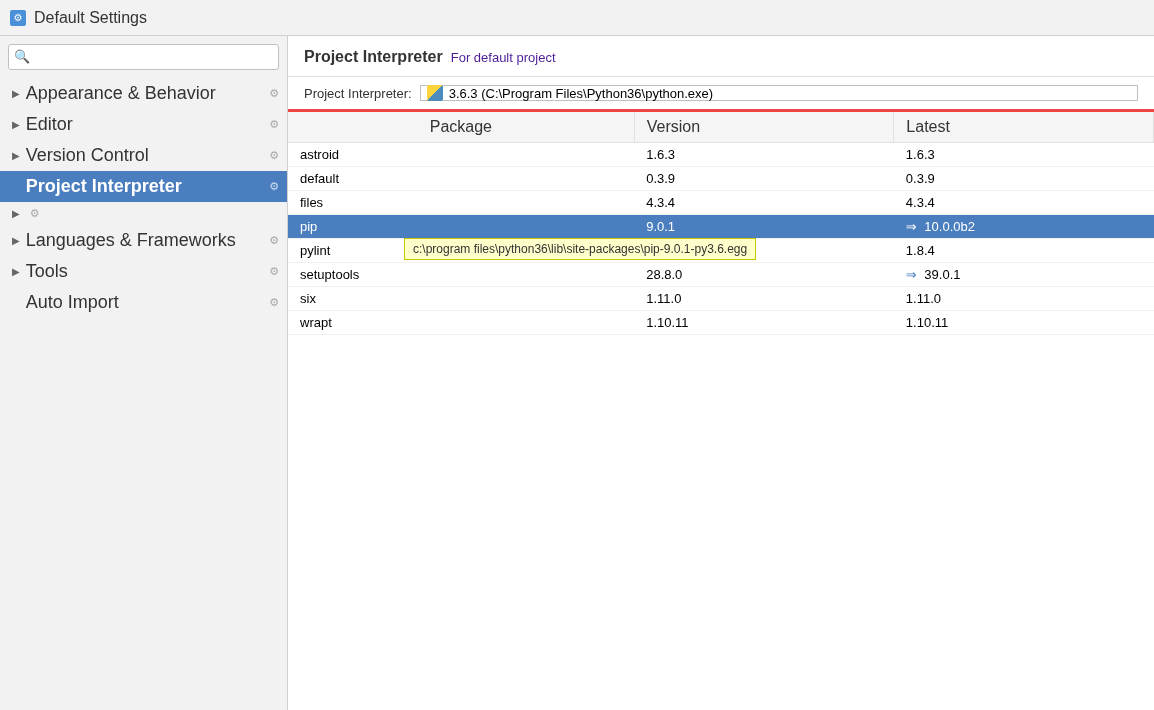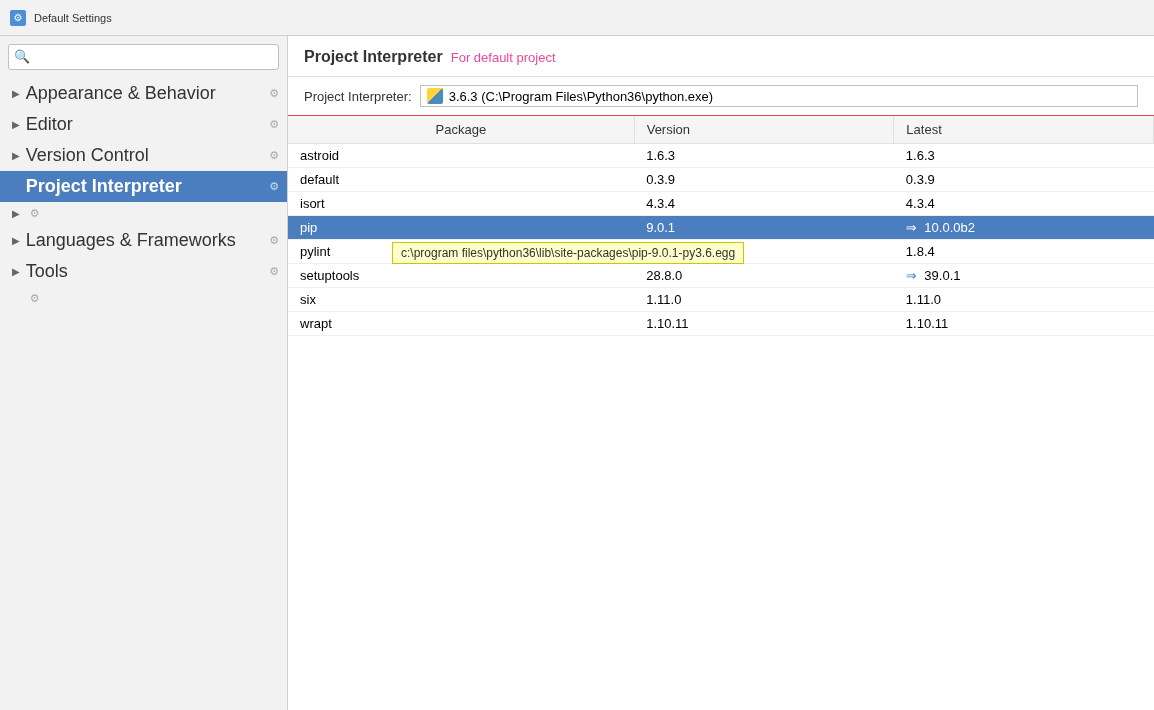--- a/index.html
+++ b/index.html
@@ -25,21 +25,21 @@
       margin-right: 8px;
       background: #4a90d9;
       border-radius: 2px;
       display: flex;
       align-items: center;
       justify-content: center;
       color: white;
       font-size: 10px;
     }
     .title-bar-text {
-      font-size: 11px;
+      font-size: 16px;
       color: #333;
     }
     .main-layout {
       display: flex;
       height: calc(710px - 36px);
     }
     .sidebar {
       width: 288px;
       min-width: 288px;
       background: #f2f2f2;
@@ -117,37 +117,37 @@
       align-items: center;
       gap: 8px;
     }
     .content-title {
       font-size: 16px;
       font-weight: bold;
       color: #333;
     }
     .content-subtitle {
       font-size: 13px;
-      color: #ec4899;
+      color: #4c1d95;
     }
     .interpreter-row {
       display: flex;
       align-items: center;
       padding: 8px 16px;
-      border-bottom: 1px solid #ef4444;
+      border-bottom: 3px solid #ef4444;
     }
     .interpreter-label {
       font-size: 13px;
       color: #333;
       margin-right: 8px;
       white-space: nowrap;
     }
     .interpreter-select {
       flex: 1;
-      height: 22px;
+      height: 16px;
       border: 1px solid #c0c0c0;
       padding: 0 6px;
       font-size: 13px;
       background: white;
       display: flex;
       align-items: center;
       gap: 6px;
     }
     .python-icon {
       width: 16px;
@@ -164,21 +164,21 @@
     table {
       width: 100%;
       border-collapse: collapse;
     }
     thead tr {
       background: #f5f5f5;
     }
     thead th {
       padding: 6px 12px;
       text-align: left;
-      font-size: 13px;
+      font-size: 16px;
       font-weight: normal;
       color: #333;
       border: 1px solid #e0e0e0;
       border-top: none;
     }
     thead th:first-child {
       border-left: none;
       text-align: center;
     }
     tbody tr {
@@ -196,21 +196,21 @@
     .tooltip {
       position: absolute;
       background: #ffffcc;
       border: 1px solid #c8c800;
       padding: 3px 8px;
       font-size: 12px;
       color: #333;
       white-space: nowrap;
       z-index: 10;
       top: 126px;
-      left: 104px;
+      left: 116px;
     }
     .update-arrow {
       color: #4a7ebf;
       margin-right: 4px;
     }
     .selected .update-arrow {
       color: white;
     }
   </style>
 </head>
@@ -258,20 +258,21 @@
       <span class="nav-item-label">Languages &amp; Frameworks</span>
       <span class="settings-icon">⚙</span>
     </div>
     <div class="nav-item">
       <span class="chevron">▶</span>
       <span class="nav-item-label">Tools</span>
       <span class="settings-icon">⚙</span>
     </div>
     <div class="nav-item">
       <span class="chevron" style="visibility:hidden">▶</span>
+      <span class="nav-item-label">Auto Import</span>
       <span class="settings-icon">⚙</span>
     </div>
   </div>
 
   <div class="content-area">
     <div class="content-header">
       <span class="content-title">Project Interpreter</span>
       <span class="content-subtitle">For default project</span>
     </div>
     <div class="interpreter-row">
@@ -295,21 +296,21 @@
               <td>astroid</td>
               <td>1.6.3</td>
               <td>1.6.3</td>
             </tr>
             <tr>
               <td>default</td>
               <td>0.3.9</td>
               <td>0.3.9</td>
             </tr>
             <tr>
-              <td>isort</td>
+              <td>files</td>
               <td>4.3.4</td>
               <td>4.3.4</td>
             </tr>
             <tr class="selected">
               <td>pip</td>
               <td>9.0.1</td>
               <td><span class="update-arrow">⇒ </span>10.0.0b2</td>
             </tr>
             <tr>
               <td>pylint</td>

